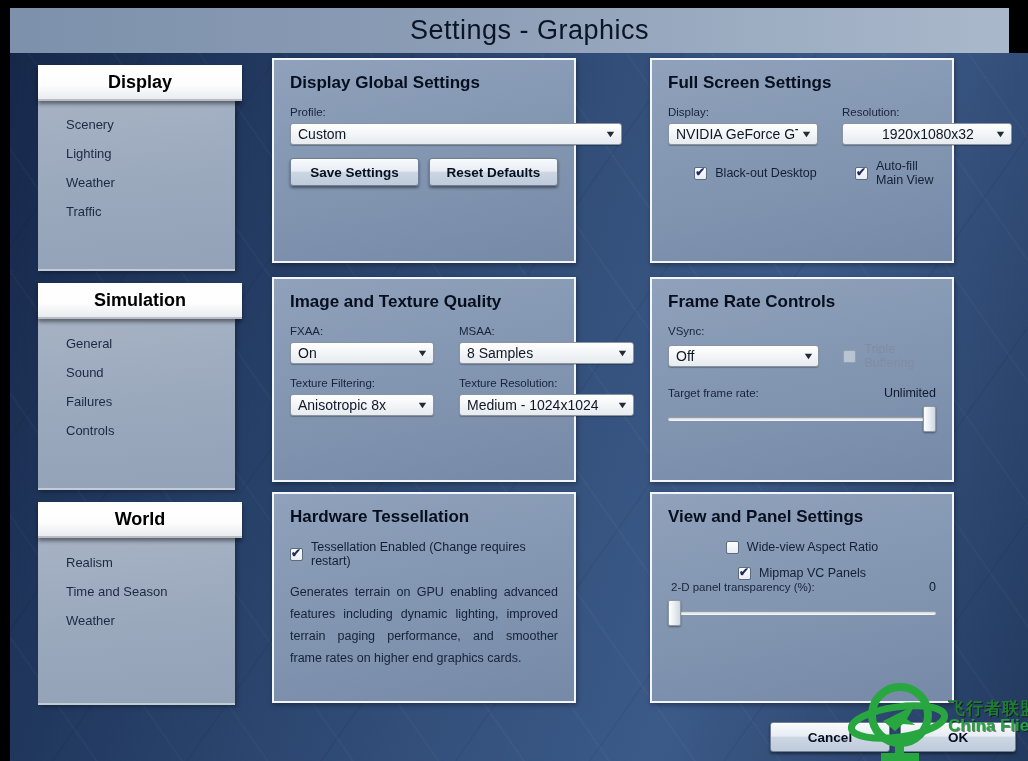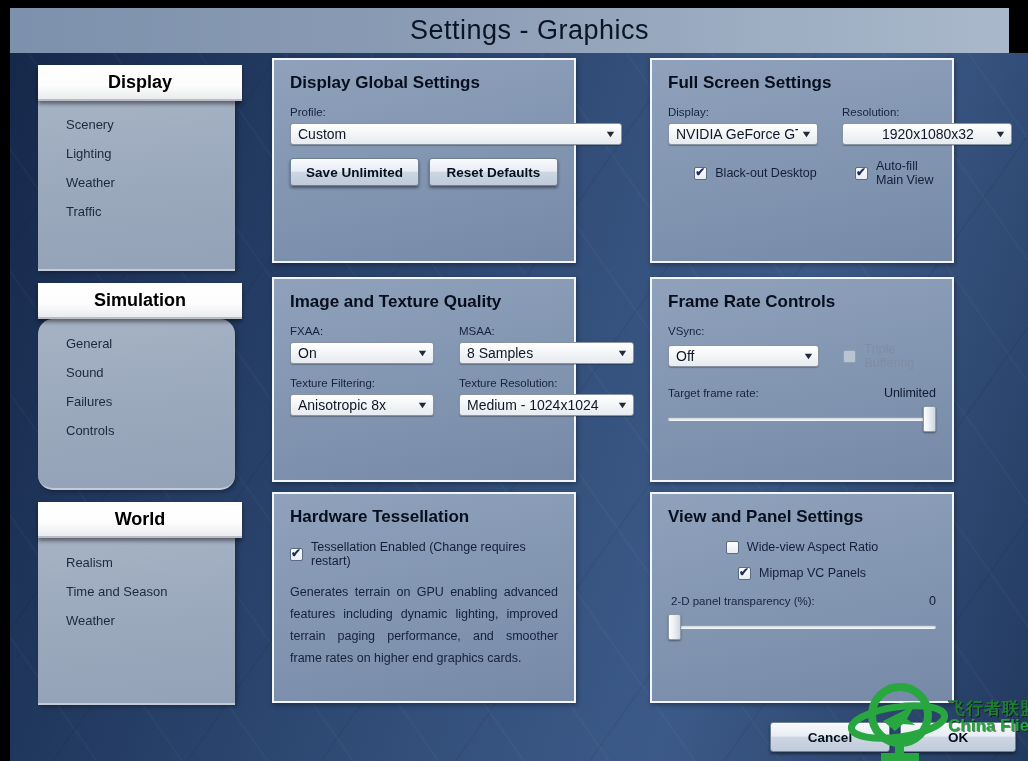--- a/index.html
+++ b/index.html
@@ -102,21 +102,21 @@
     <div class="side-list" style="top:47px; height:171px;">
       <div class="side-item"><span>Scenery</span></div>
       <div class="side-item"><span>Lighting</span></div>
       <div class="side-item"><span>Weather</span></div>
       <div class="side-item"><span>Traffic</span></div>
     </div>
 
     <div class="side-header" style="top:230px;">
       <span>Simulation</span>
     </div>
-    <div class="side-list" style="top:266px; height:171px;border-radius:15px;">
+    <div class="side-list" style="top:266px; height:171px;">
       <div class="side-item"><span>General</span></div>
       <div class="side-item"><span>Sound</span></div>
       <div class="side-item"><span>Failures</span></div>
       <div class="side-item"><span>Controls</span></div>
     </div>
 
     <div class="side-header" style="top:449px;">
       <span>World</span>
     </div>
     <div class="side-list" style="top:485px; height:167px;">
@@ -126,21 +126,21 @@
     </div>
 
     <div class="panel" style="left:262px; top:5px; height:205px;">
       <h2>Display Global Settings</h2>
       <span class="lbl">Profile:</span>
       <div class="dropdown" style="width:332px;">
         <span class="val">Custom</span>
         <span class="arrow">▼</span>
       </div>
       <div style="display:flex; gap:10px; margin-top:13px;">
-        <div class="btn" style="width:161px; height:28px;">Save Unlimited</div>
+        <div class="btn" style="width:161px; height:28px;">Save Settings</div>
         <div class="btn" style="width:161px; height:28px;">Reset Defaults</div>
       </div>
     </div>
 
     <div class="panel" style="left:640px; top:5px; height:205px;">
       <h2>Full Screen Settings</h2>
       <div class="row2" style="grid-template-columns:162px 1fr;">
         <span class="lbl">Display:</span>
         <span class="lbl">Resolution:</span>
         <div class="dropdown" style="width:150px;">
@@ -227,21 +227,21 @@
     <div class="panel" style="left:640px; top:439px; height:211px;">
       <h2>View and Panel Settings</h2>
       <div class="chk-row">
         <span class="checkbox"></span>
         <span class="chk-lbl">Wide-view Aspect Ratio</span>
       </div>
       <div class="chk-row" style="margin-top:12px;">
         <span class="checkbox checked"></span>
         <span class="chk-lbl">Mipmap VC Panels</span>
       </div>
-      <div class="val-row" style="margin-top:14px; padding-left:3px;">
+      <div class="val-row" style="padding-left:3px;">
         <span class="lbl" style="margin-bottom:0;">2-D panel transparency (%):</span>
         <span class="right-val">0</span>
       </div>
       <div class="slider" style="margin-top:6px;">
         <div class="track"></div>
         <div class="thumb" style="left: calc(0% + 0px);"></div>
       </div>
     </div>
 
     <div class="btn" style="position:absolute; left:760px; top:669px; width:120px; height:30px;">Cancel</div>

